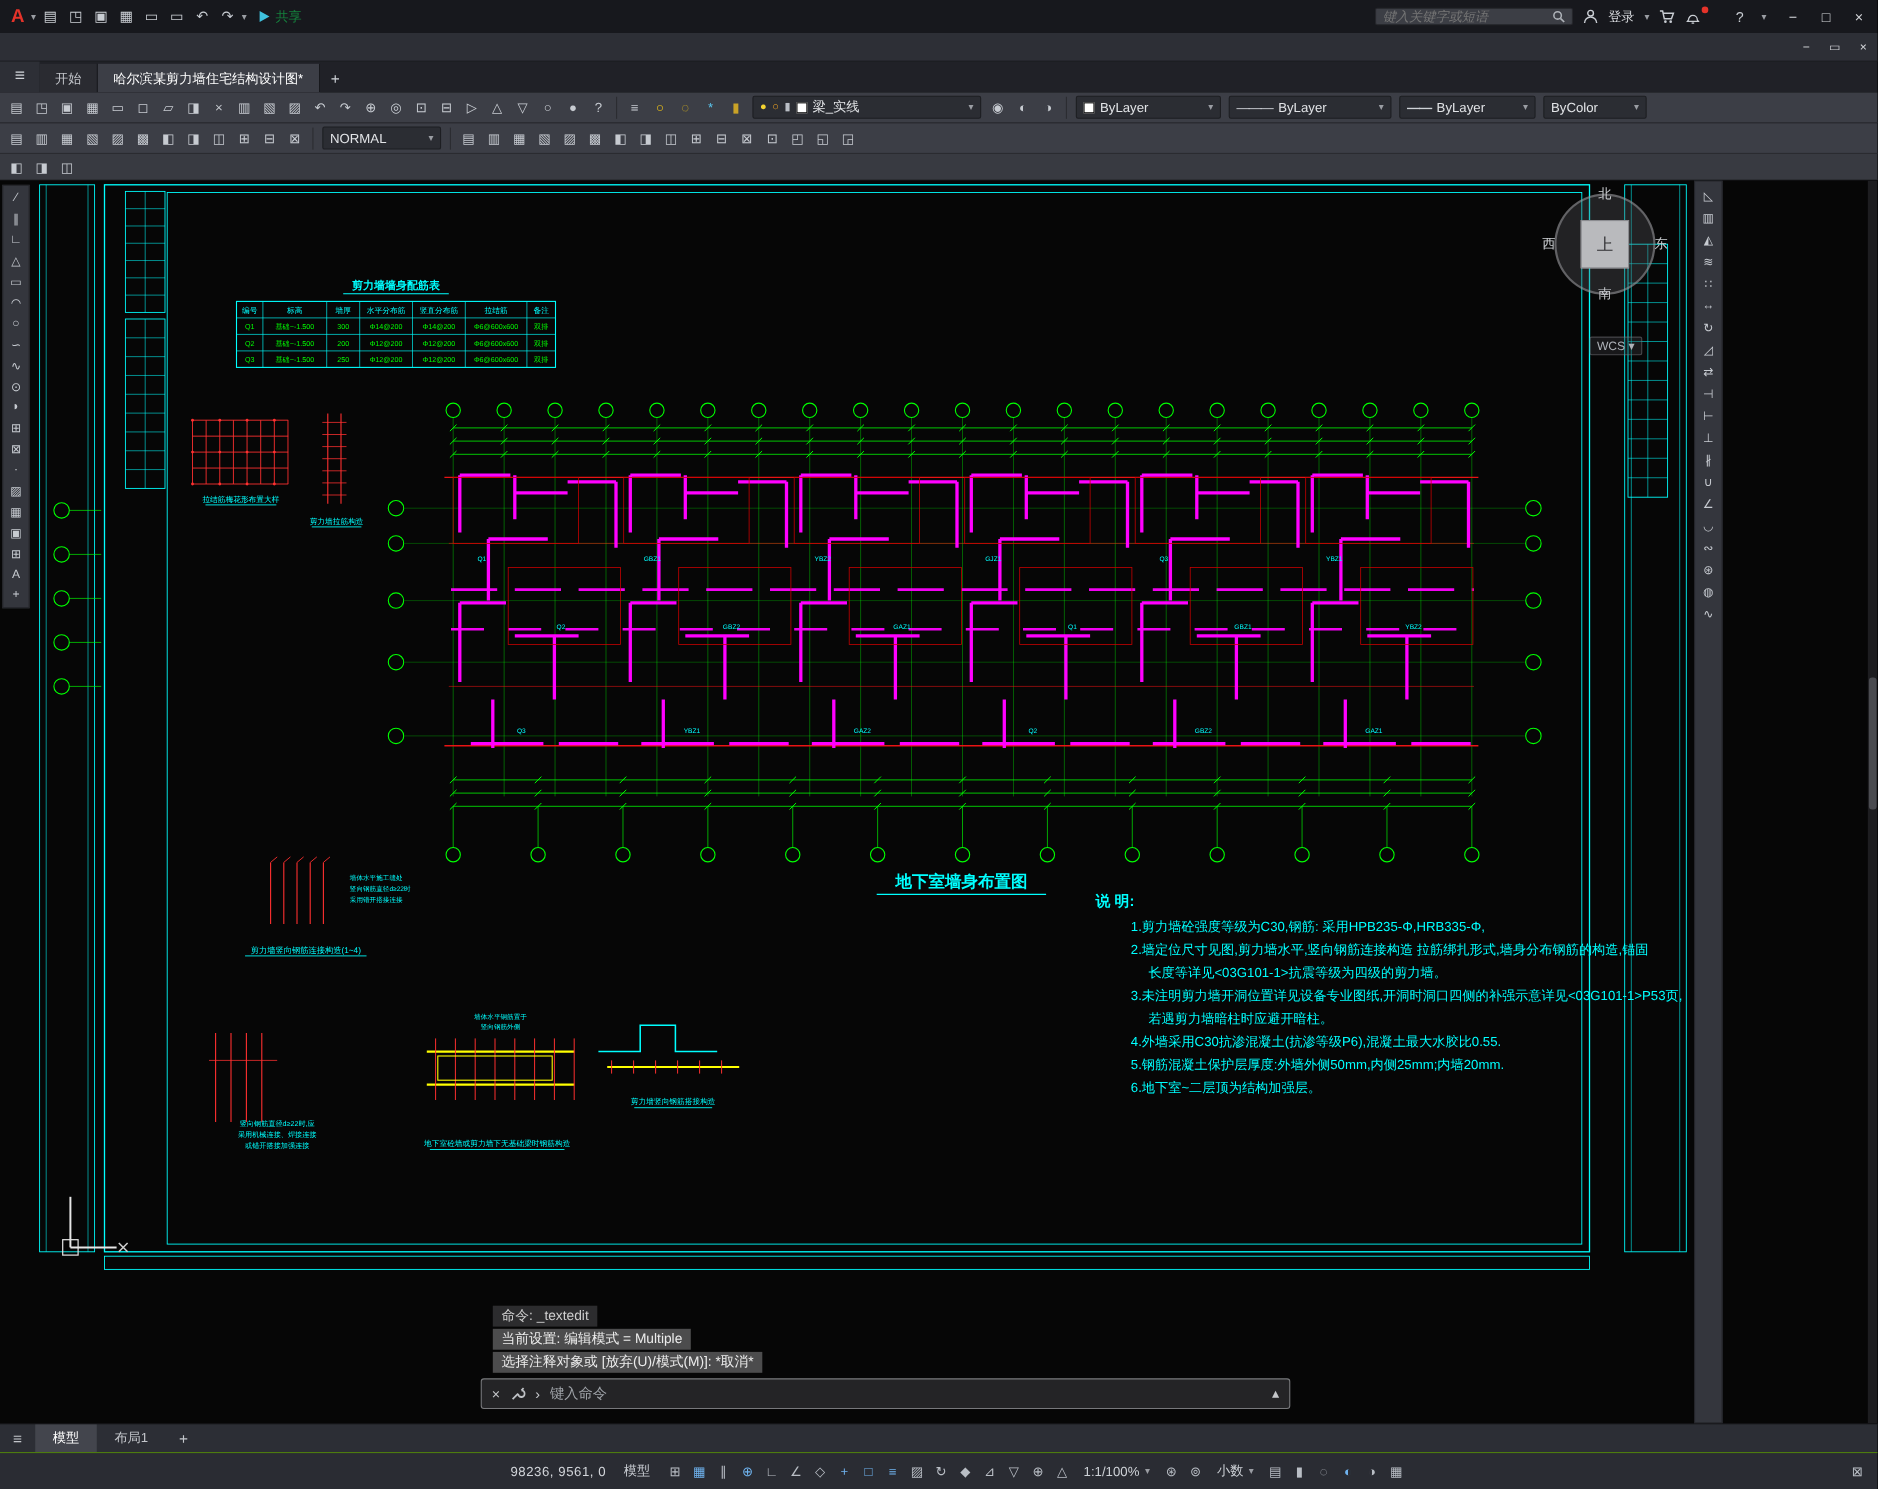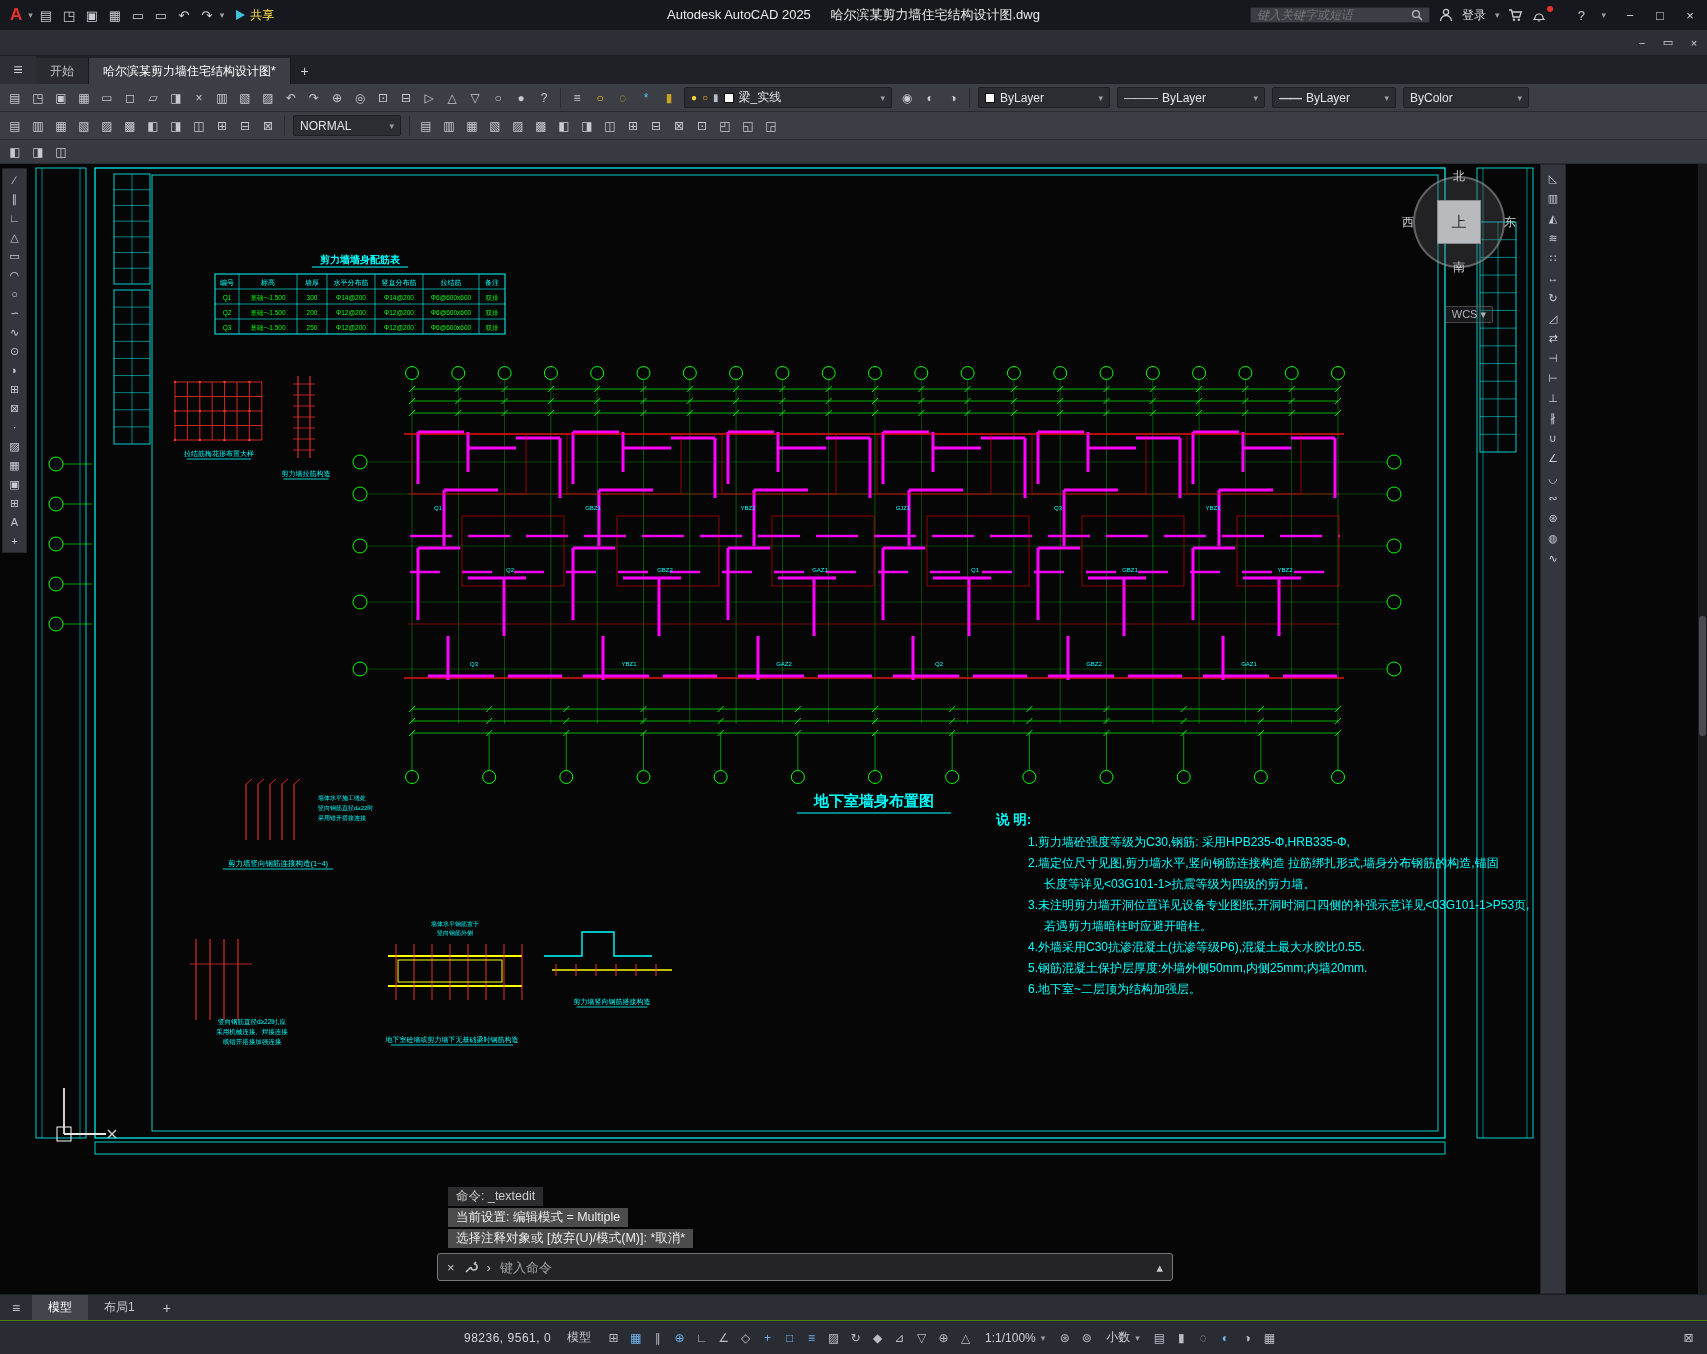--- a/index.html
+++ b/index.html
@@ -4,21 +4,21 @@
 <style>
 *{margin:0;padding:0;box-sizing:border-box;font-family:"Liberation Sans","DejaVu Sans",sans-serif;}
 html,body{width:1707px;height:1354px;background:#000;overflow:hidden;}
 .app{display:flex;flex-direction:column;width:100%;height:100%;}
 
 .titlebar{height:30px;background:#17181d;display:flex;align-items:center;color:#d8dade;font-size:12px;position:relative;flex:0 0 30px;}
 .qat{display:flex;align-items:center;gap:2px;padding-left:6px;z-index:2;}
 .logo{color:#e5332a;font-weight:bold;font-size:17px;padding:0 4px;}
 .caret{color:#9a9da3;font-size:9px;}
 .tb-ic{width:22px;height:22px;display:inline-flex;align-items:center;justify-content:center;color:#c9cdd3;font-size:13px;}
-.share{display:flex;align-items:center;gap:5px;margin-left:10px;color:#fde047;}
+.share{display:flex;align-items:center;gap:5px;margin-left:10px;color:#15803d;}
 .share-tri{width:0;height:0;border-left:9px solid #3fc1de;border-top:5px solid transparent;border-bottom:5px solid transparent;}
 .title-center{position:absolute;left:0;right:0;text-align:center;font-size:13px;color:#e9eaec;pointer-events:none;}
 .title-center span{margin:0 8px;}
 .tbr{margin-left:auto;display:flex;align-items:center;gap:9px;padding-right:2px;z-index:2;}
 .searchbox{display:flex;align-items:center;background:#3c3e45;border:1px solid #25262b;border-radius:2px;height:16px;padding:0 6px;gap:6px;}
 .searchbox input{background:transparent;border:none;outline:none;color:#cfd2d7;font-style:italic;font-size:12px;width:148px;}
 .win-ctl{display:flex;}
 .win-ctl span{width:30px;height:30px;display:inline-flex;align-items:center;justify-content:center;font-size:13px;color:#d4d6da;}
 .reddot{width:6px;height:6px;border-radius:50%;background:#e5332a;position:relative;left:-8px;top:-6px;}
 
@@ -37,21 +37,21 @@
 .toolbar.r3{height:24px;flex:0 0 24px;background:#383a41;}
 .igroup{display:inline-flex;gap:1px;align-items:center;}
 .icon{width:22px;height:22px;display:inline-flex;align-items:center;justify-content:center;font-size:12px;color:#c7cbd1;}
 .sep{width:1px;height:20px;background:#2b2c31;margin:0 4px;display:inline-block;}
 .combo{height:21px;background:#2b2d33;border:1px solid #1d1e22;border-radius:2px;display:inline-flex;align-items:center;padding:0 6px;gap:5px;color:#e2e4e7;font-size:12px;margin:0 3px;white-space:nowrap;}
 .combo .caret{margin-left:auto;}
 .combo.layer{width:208px;}
 .combo.colorc{width:132px;}
 .combo.ltype{width:148px;}
 .combo.lweight{width:124px;}
-.combo.pstyle{width:126px;}
+.combo.pstyle{width:94px;}
 .combo.tstyle{width:108px;justify-content:space-between;}
 .swatch{width:10px;height:10px;background:#fff;border:1px solid #111;display:inline-block;}
 .mini{font-size:10px;}
 .ltglyph{letter-spacing:-1px;color:#cfd3d8;}
 .lwglyph{font-weight:bold;color:#cfd3d8;letter-spacing:-1px;}
 
 .canvas{flex:1;position:relative;background:#060606;overflow:hidden;}
 #cad{position:absolute;inset:0;width:100%;height:100%;}
 .left-dock{position:absolute;left:2px;top:4px;width:25px;background:#34363d;border:1px solid #24252a;display:flex;flex-direction:column;align-items:center;padding:3px 0;gap:3px;z-index:5;}
 .left-dock .icon,.right-dock .icon{width:19px;height:16px;font-size:11px;}
@@ -107,24 +107,20 @@
           <span class="tb-ic">▭</span>
           <span class="tb-ic">▭</span>
           <span class="tb-ic">↶</span>
           <span class="tb-ic">↷</span>
         </span>
       <span class="caret">▾</span>
       <span class="share">
         <span class="share-tri"></span>
         <span>共享</span>
       </span>
-    </div>
-    <div class="title-center">
-      <span>Autodesk AutoCAD 2025</span>
-      <span>哈尔滨某剪力墙住宅结构设计图.dwg</span>
     </div>
     <div class="tbr">
       <span class="searchbox">
         <input class="search-input" placeholder="键入关键字或短语" style="">
         <svg width="12" height="12">
             <circle cx="5" cy="5" r="3.4" fill="none" stroke="#aeb2b8" stroke-width="1.4"></circle>
             <line x1="7.6" y1="7.6" x2="11" y2="11" stroke="#aeb2b8" stroke-width="1.6"></line>
           </svg>
       </span>
       <svg width="14" height="14">

